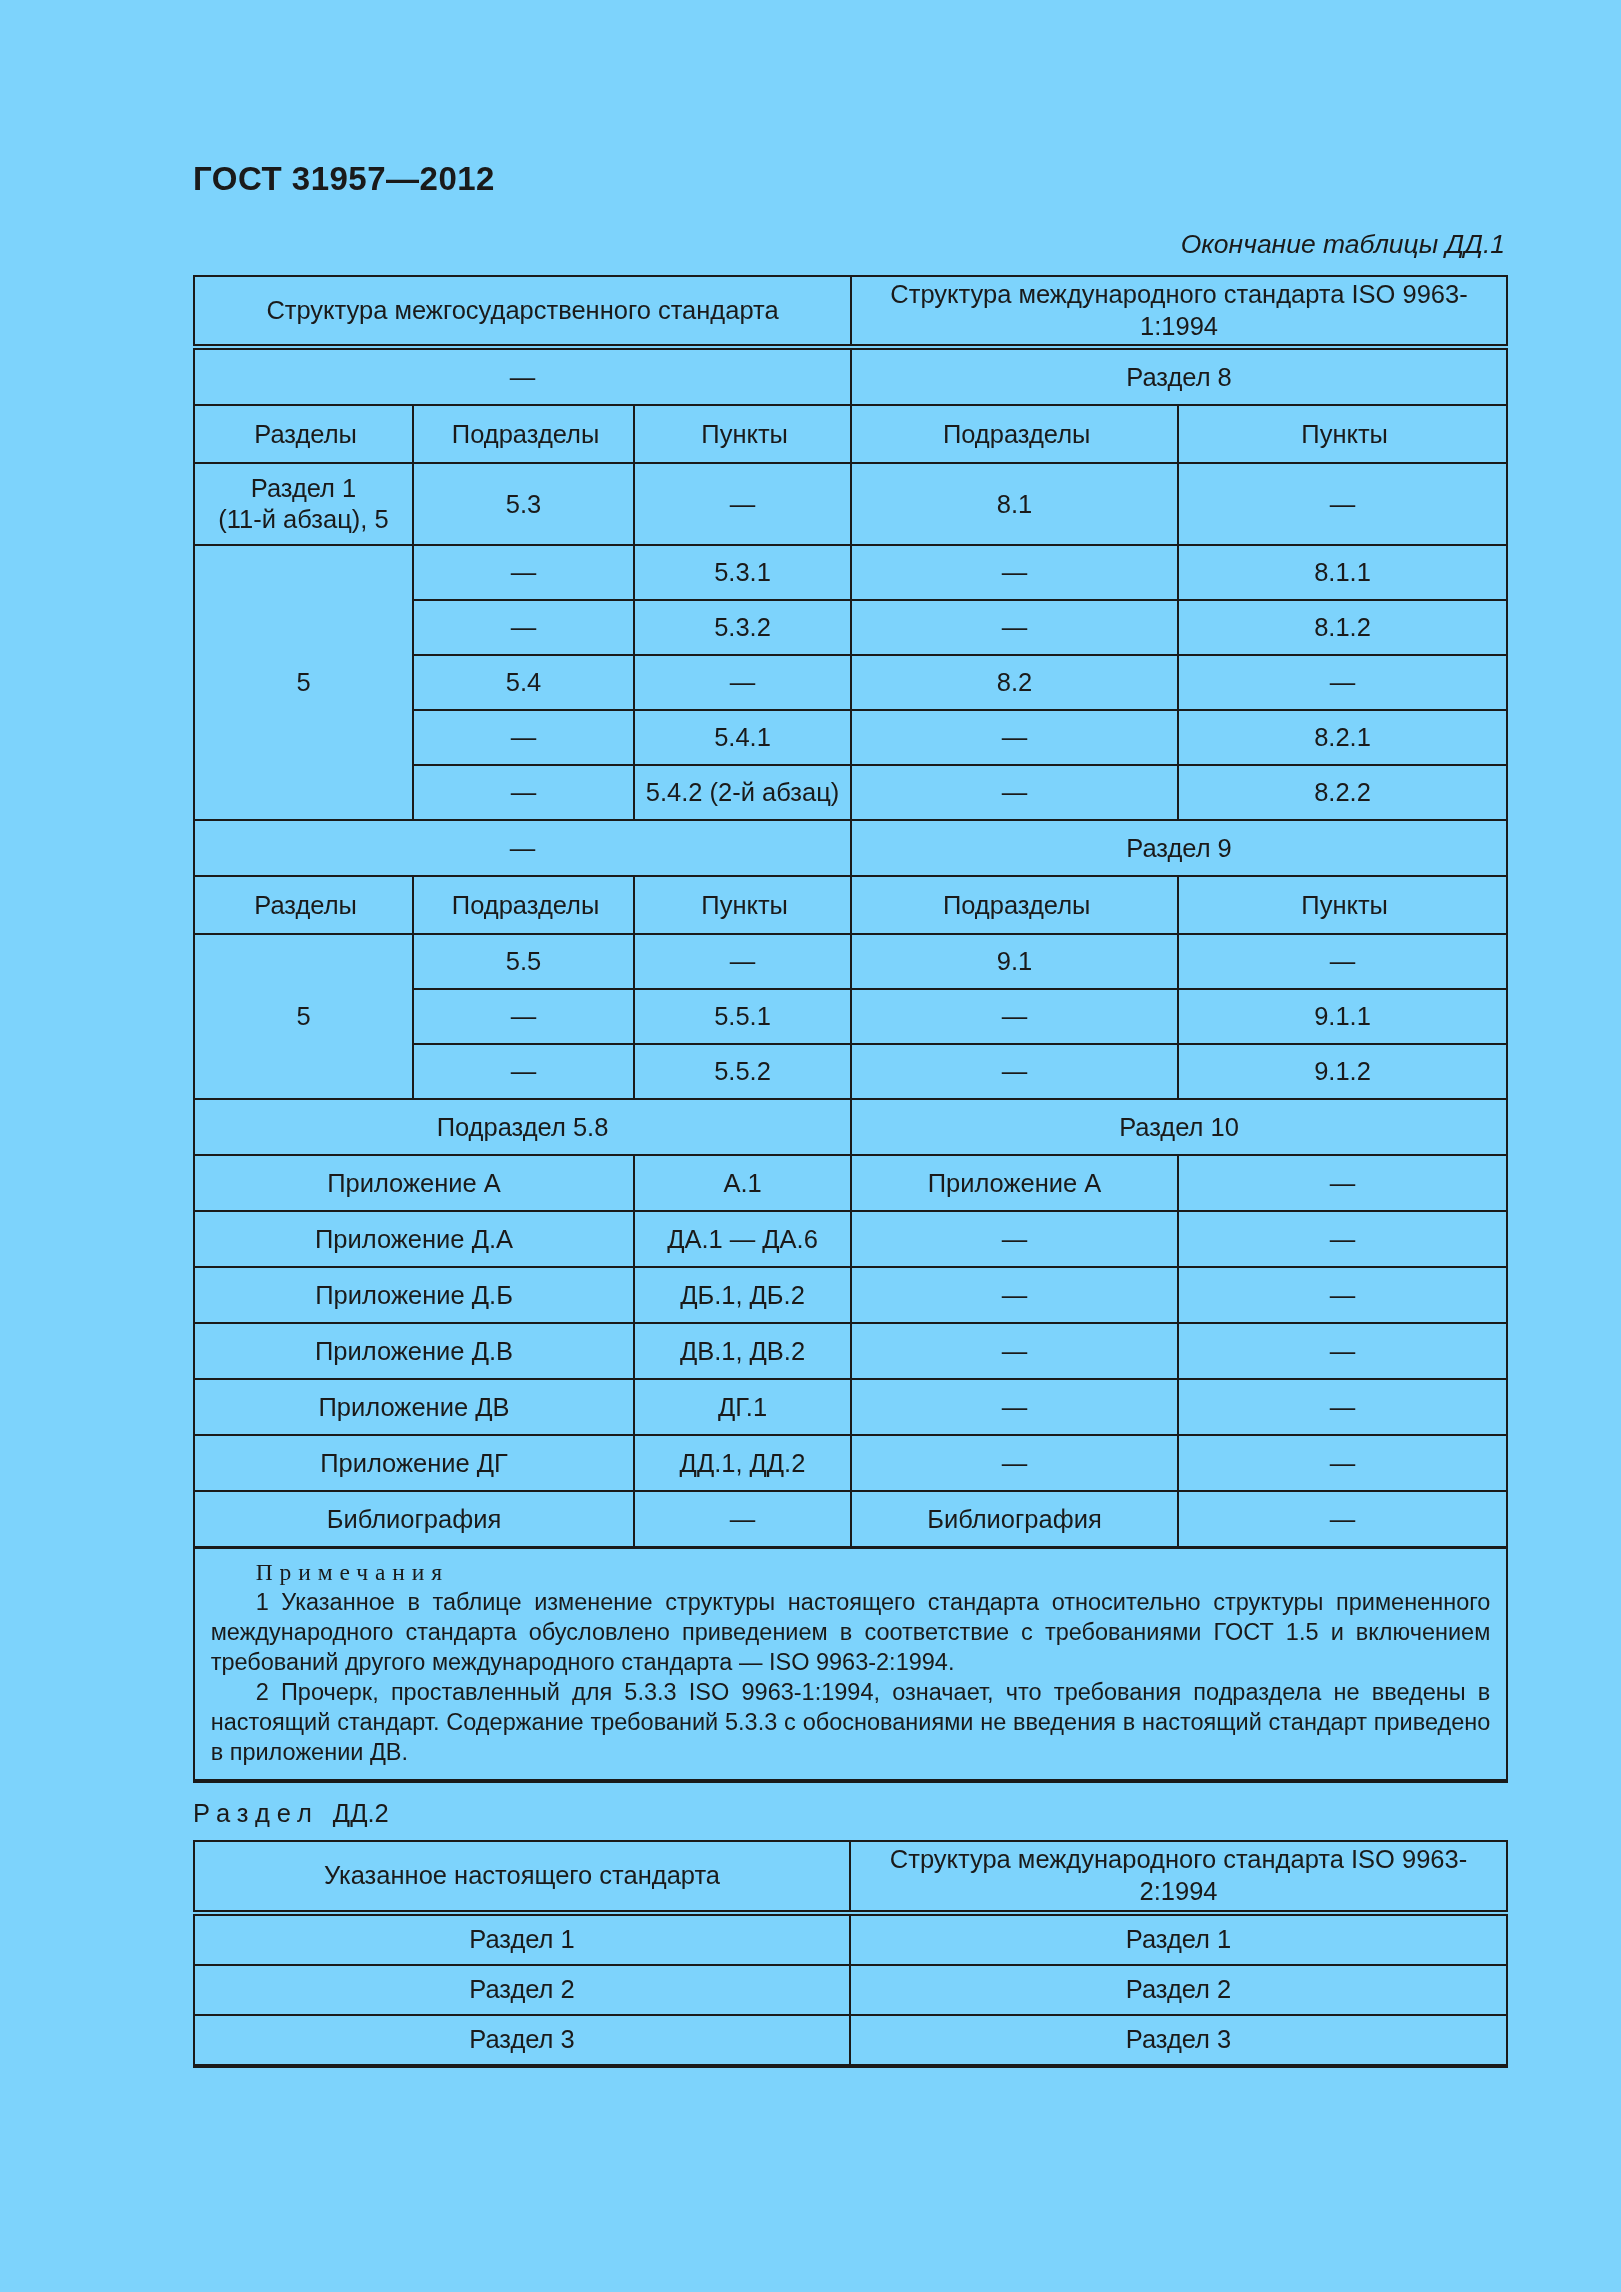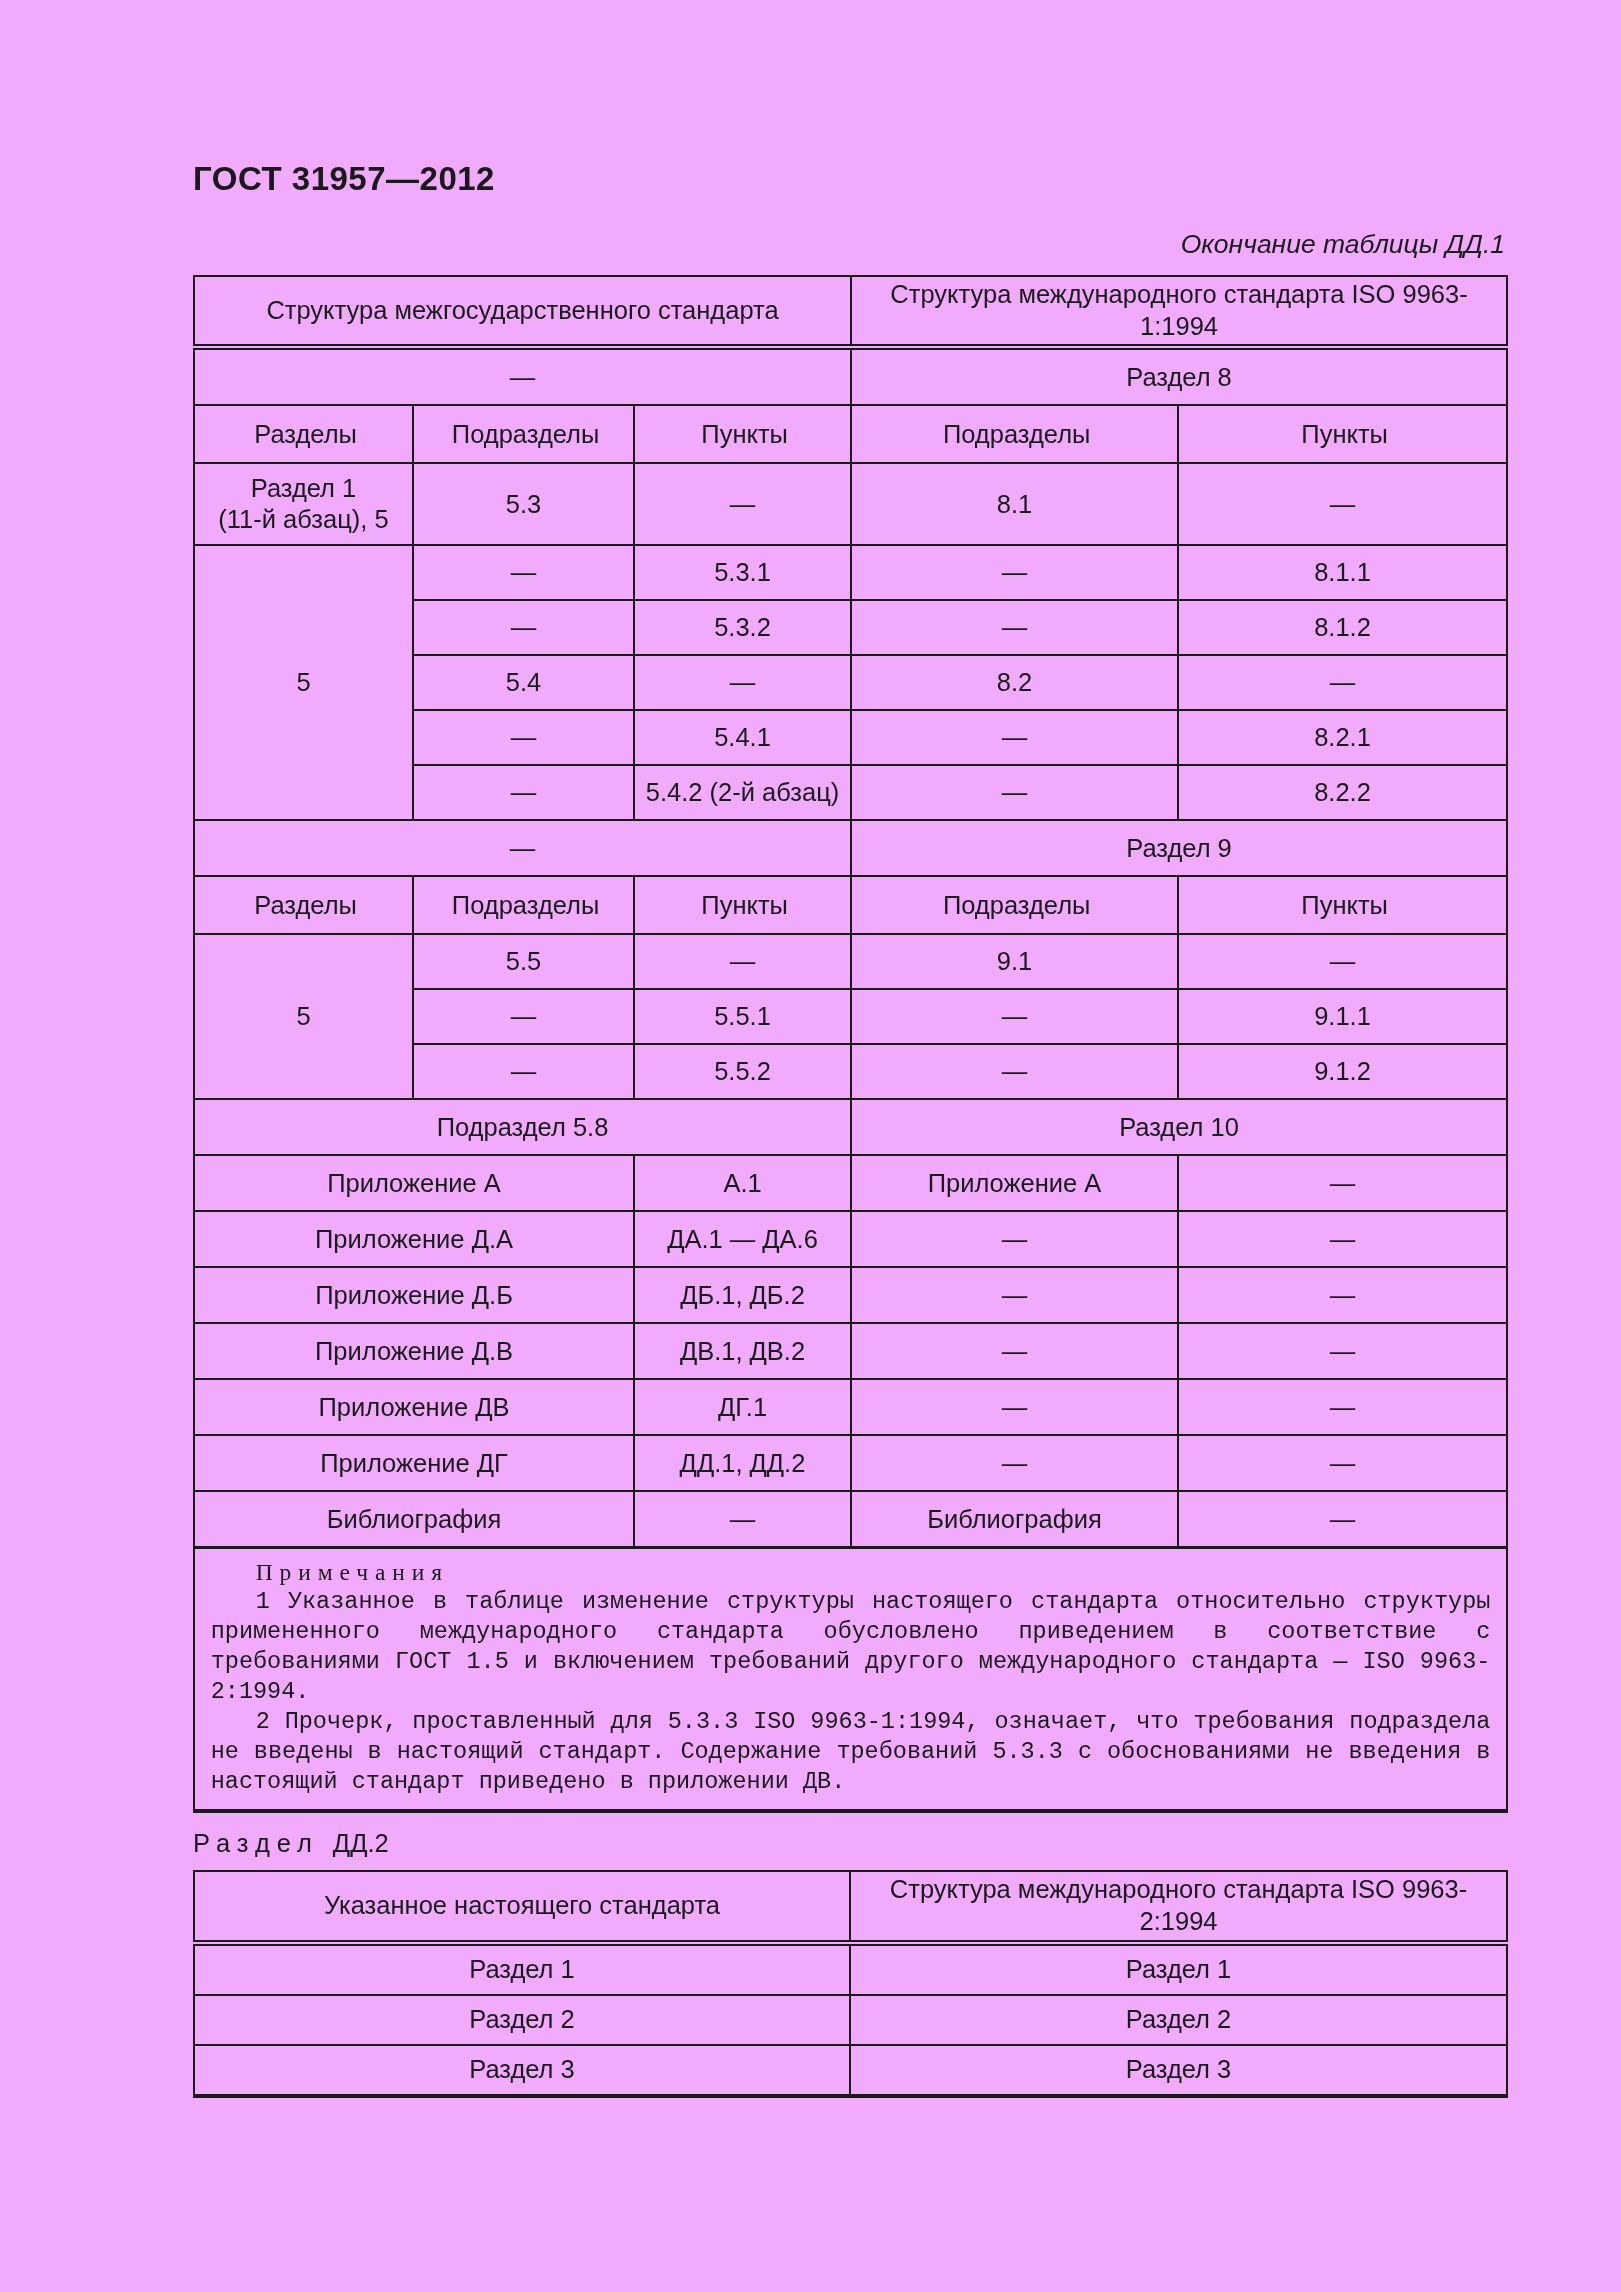--- a/index.html
+++ b/index.html
@@ -4,21 +4,21 @@
 <style>
   html,body { margin:0; padding:0; }
   body {
     background:#e8e8e6;
     font-family:"Liberation Sans", sans-serif;
     color:#1a1a1a;
   }
   .page {
     position:relative;
     width:1621px; height:2293px;
-    background:#f0abfc;
+    background:#7dd3fc;
     overflow:hidden;
   }
   .content {
     position:absolute;
     left:193px; top:0;
     width:1312px;
   }
   h1.std {
     margin:160px 0 0 0;
     font-size:33px;
@@ -65,21 +65,21 @@
     font-size:23.5px;
     line-height:30px;
     text-align:justify;
   }
   td.notes p.notes-title {
     letter-spacing:6.9px;
     text-indent:45px;
     text-align:left;
     font-family:Liberation Serif, serif;
   }
-  td.notes p.note { text-indent:45px;font-family:Liberation Mono, monospace; }
+  td.notes p.note { text-indent:45px; }
   p.para {
     margin:37px 0 0 0;
     font-size:25.5px;
     line-height:35px;
     text-align:justify;
     text-indent:71px;
   }
   p.t2caption {
     margin:15.7px 0 12.7px 0;
     font-size:25.5px;

